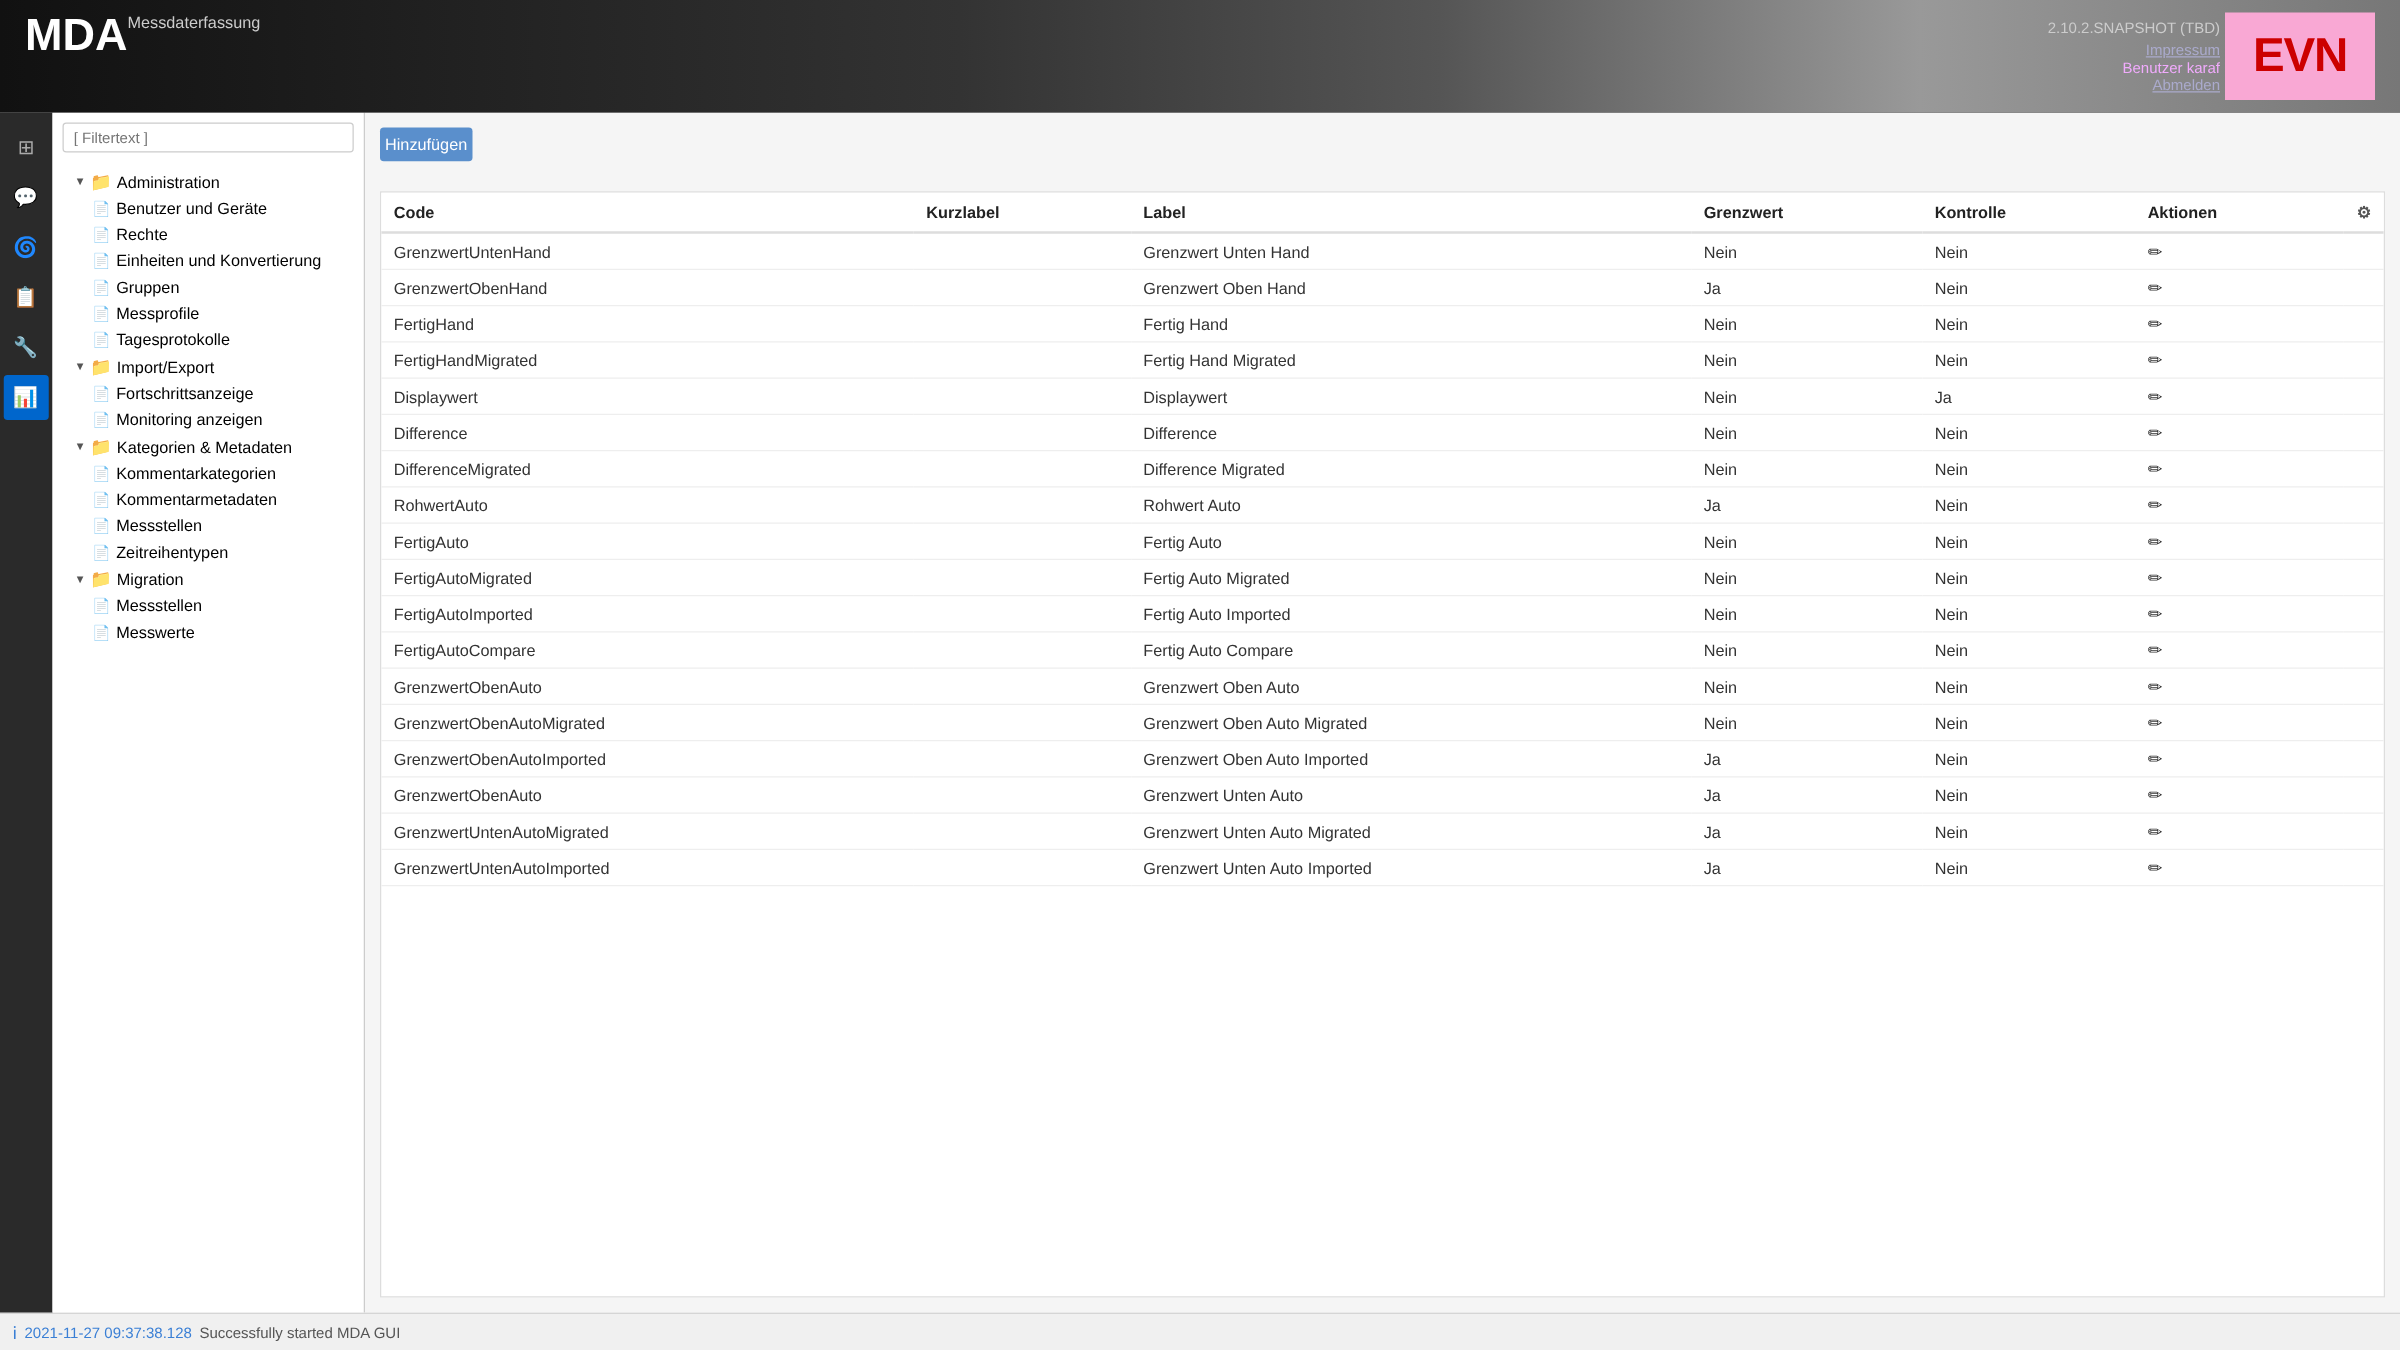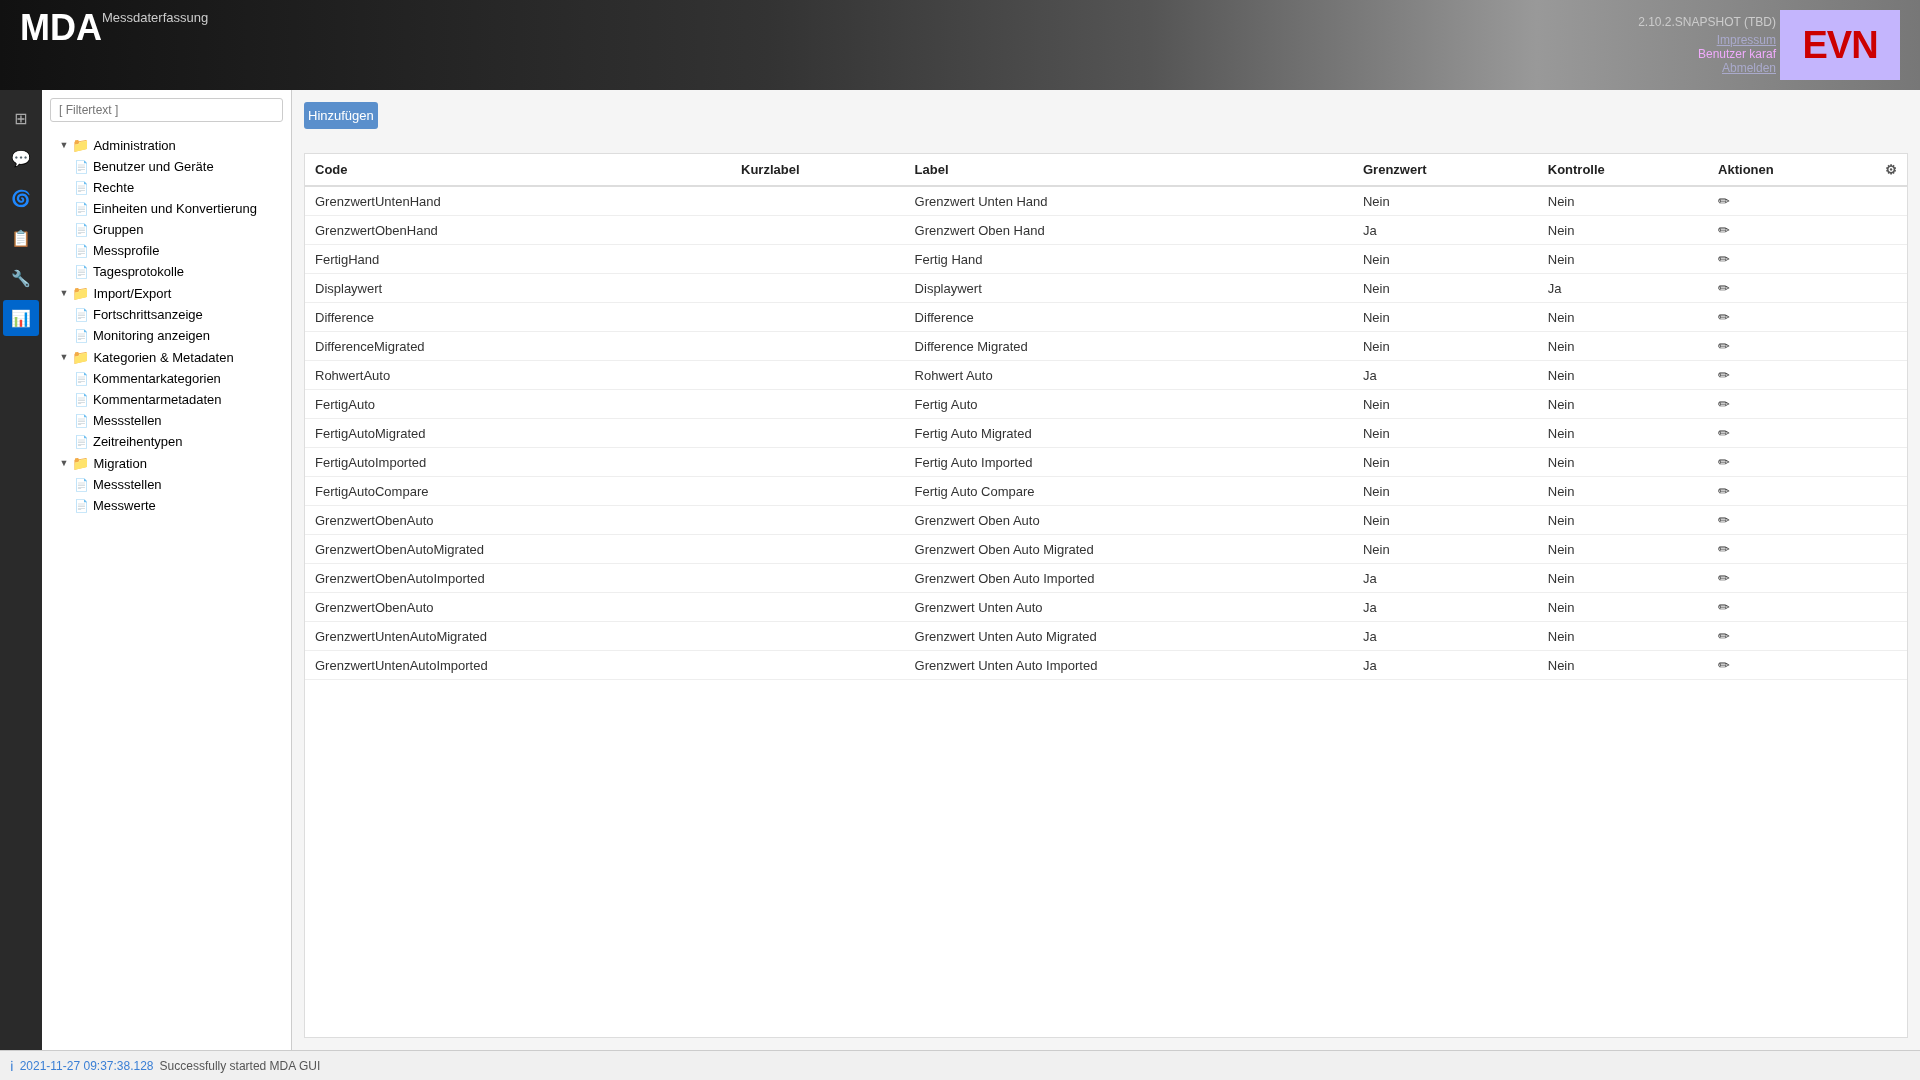--- a/index.html
+++ b/index.html
@@ -61,21 +61,21 @@
       text-decoration: underline;
       display: block;
       cursor: pointer;
     }
     .version-text {
       color: #ccc;
       font-size: 12px;
       margin-bottom: 4px;
     }
     .evn-logo {
-      background: #c4b5fd;
+      background: #f9a8d4;
       padding: 8px 12px;
       display: flex;
       align-items: center;
       justify-content: center;
       height: 70px;
       width: 120px;
     }
     .evn-logo-text {
       font-size: 38px;
       font-weight: bold;
@@ -428,20 +428,29 @@
             <tr>
       <td>FertigHand</td>
       <td></td>
       <td>Fertig Hand</td>
       <td>Nein</td>
       <td>Nein</td>
       <td><span class="edit-icon">✏</span></td>
       <td></td>
     </tr>
             <tr>
+      <td>FertigHandMigrated</td>
+      <td></td>
+      <td>Fertig Hand Migrated</td>
+      <td>Nein</td>
+      <td>Nein</td>
+      <td><span class="edit-icon">✏</span></td>
+      <td></td>
+    </tr>
+            <tr>
       <td>Displaywert</td>
       <td></td>
       <td>Displaywert</td>
       <td>Nein</td>
       <td>Ja</td>
       <td><span class="edit-icon">✏</span></td>
       <td></td>
     </tr>
             <tr>
       <td>Difference</td>

